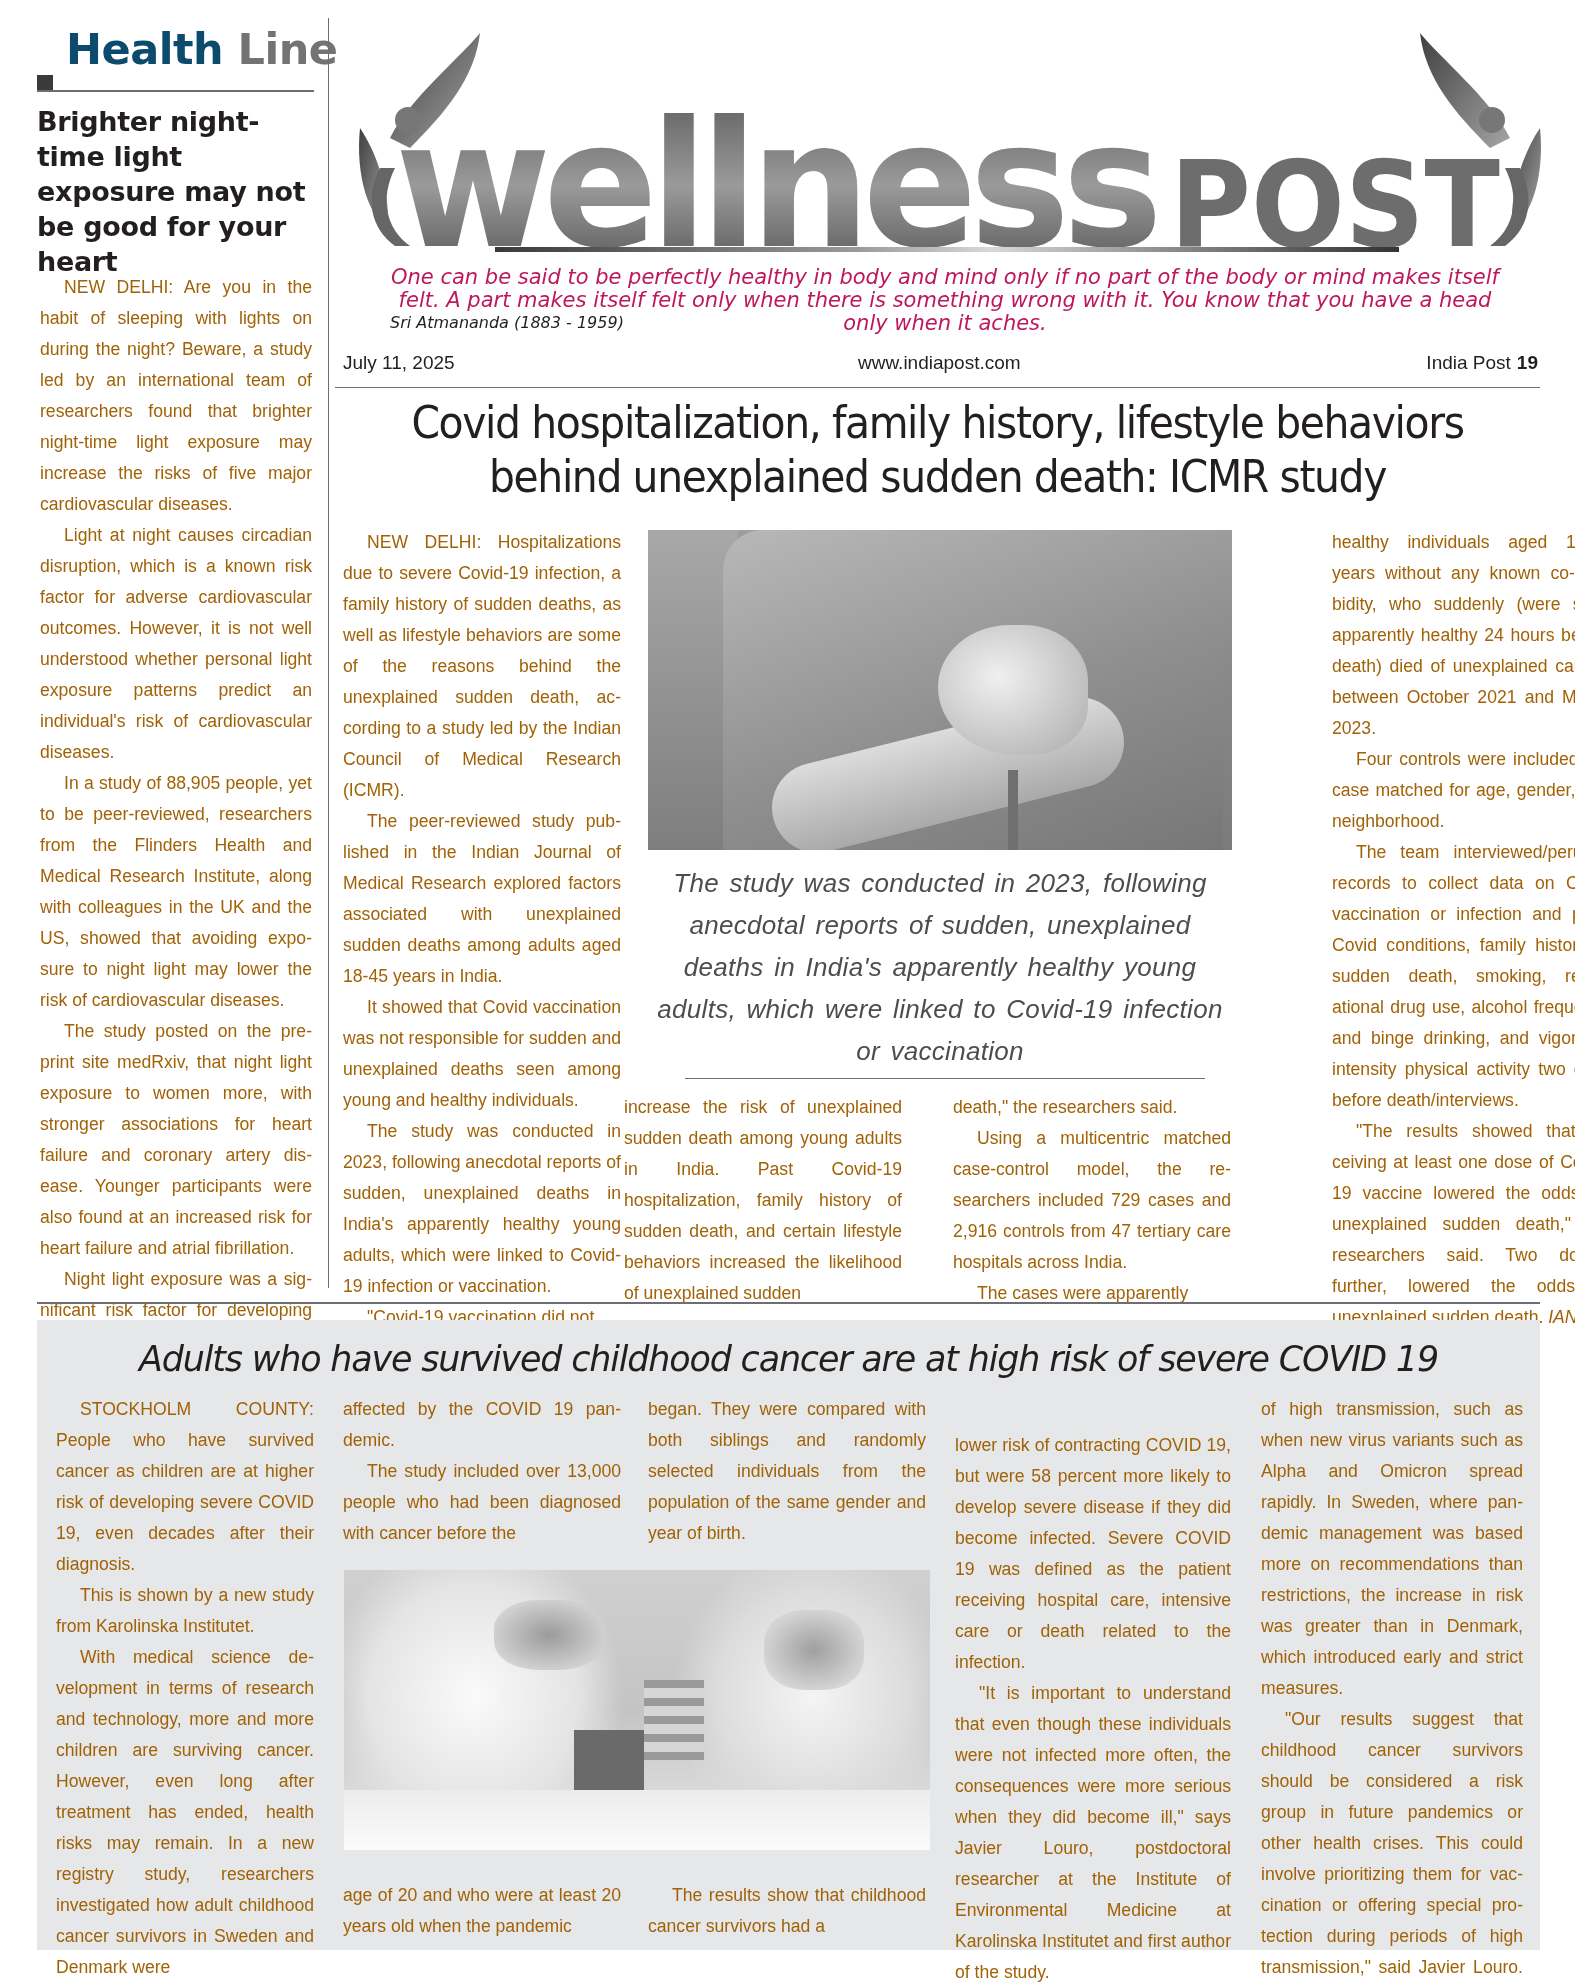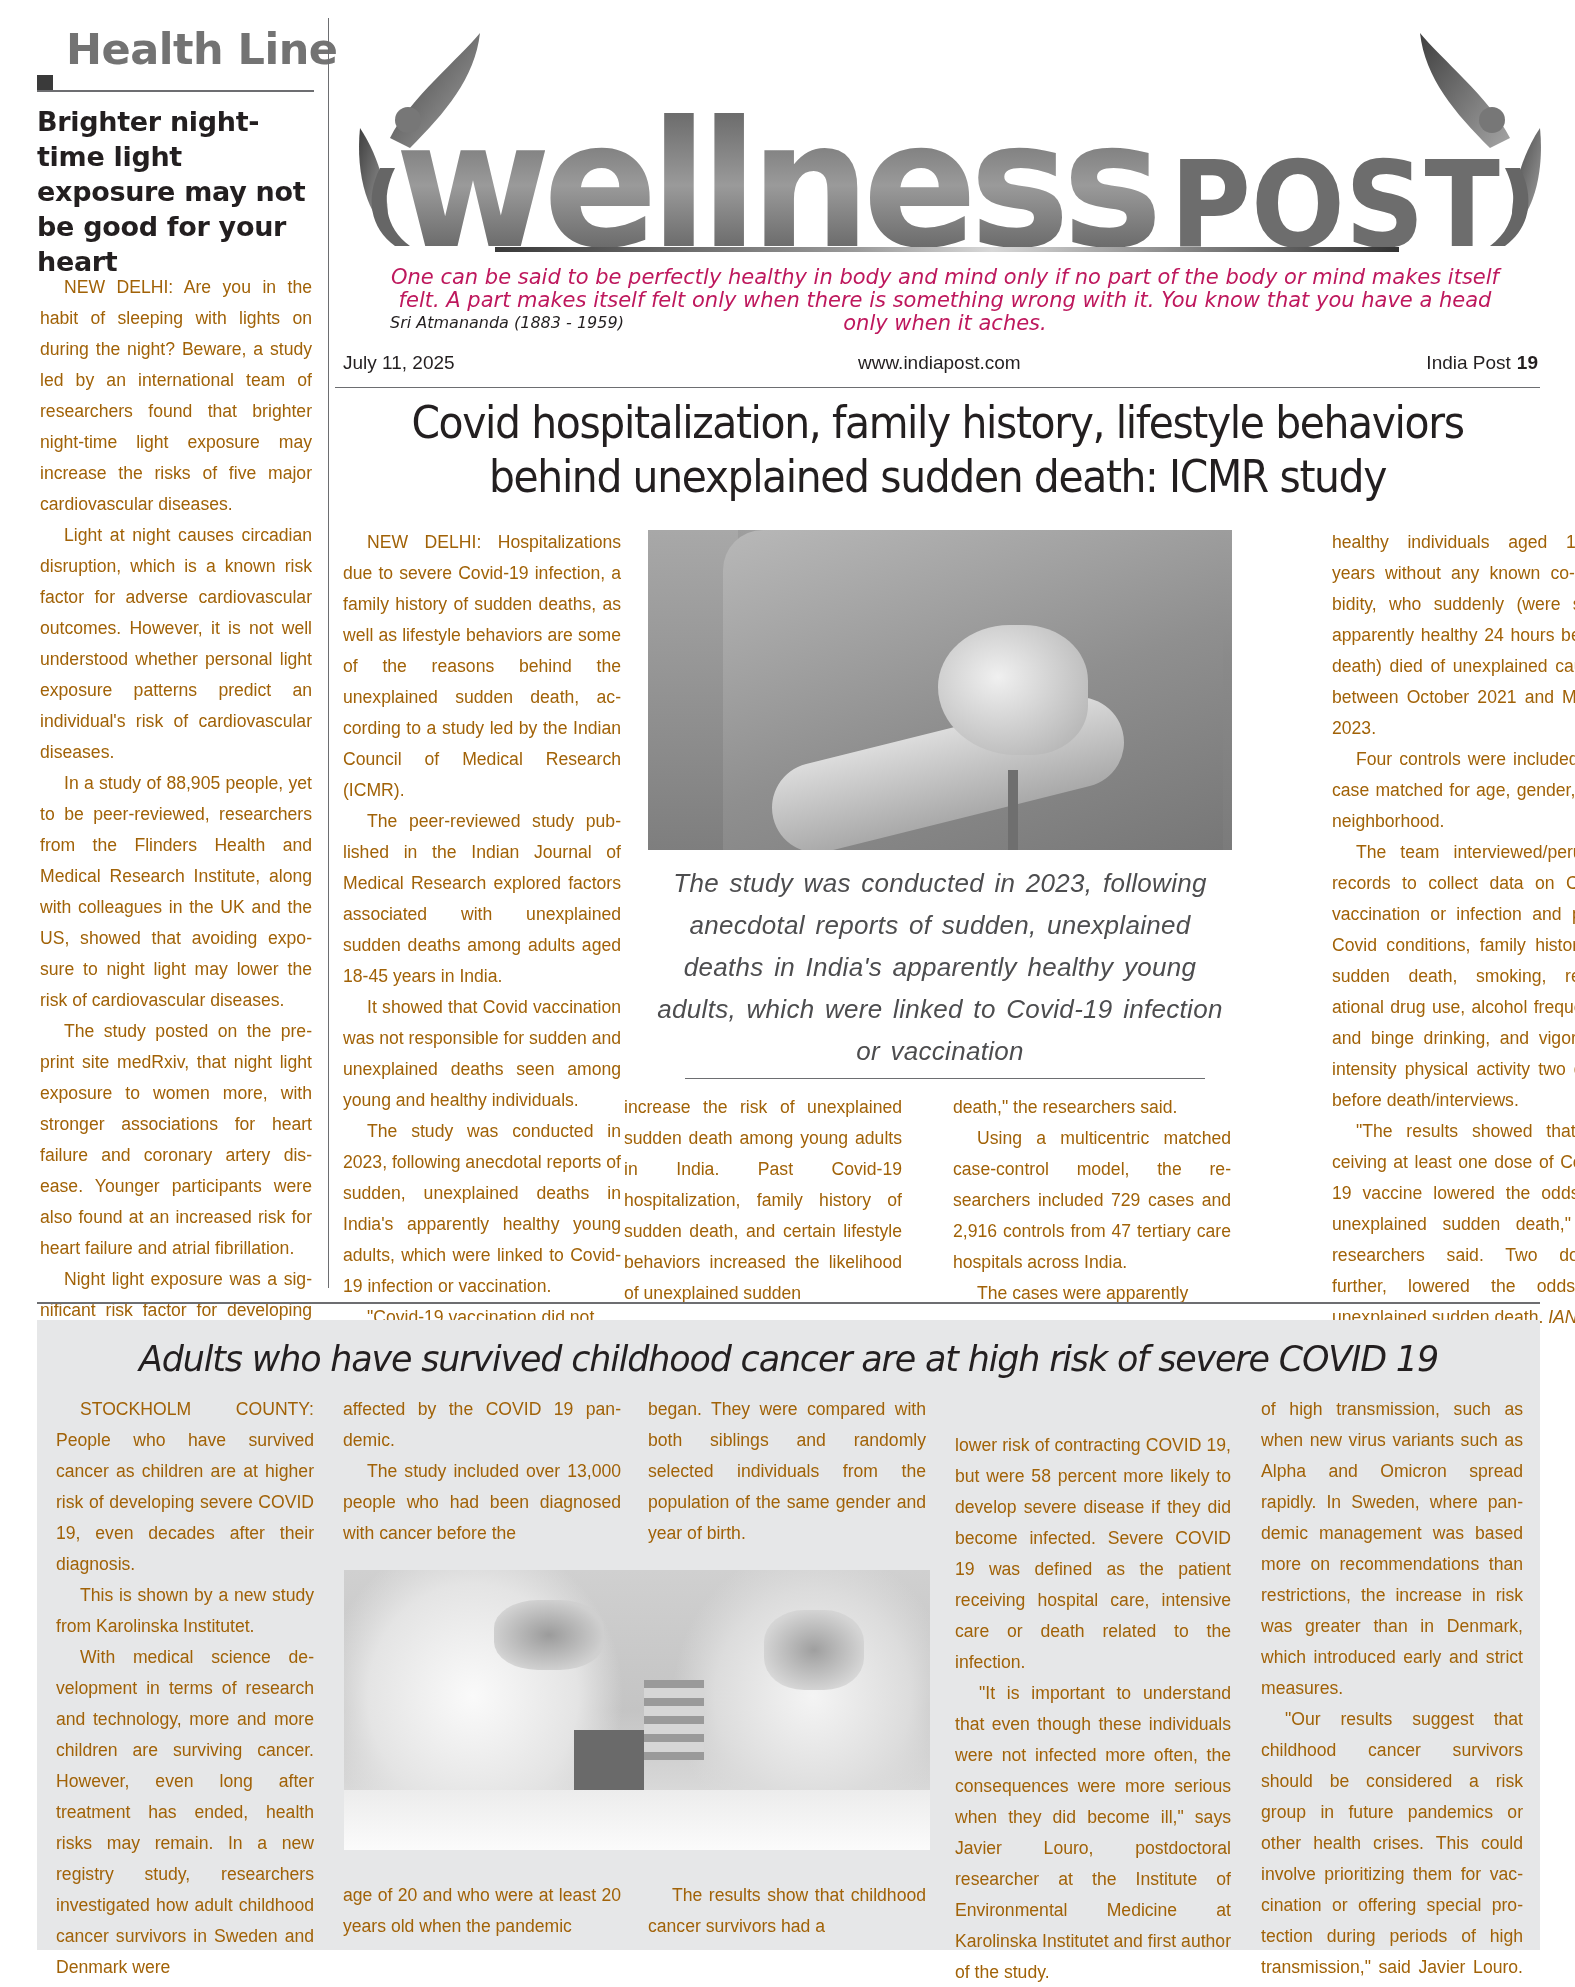--- a/index.html
+++ b/index.html
@@ -3,21 +3,21 @@
 <meta charset="utf-8">
 <style>
   * { box-sizing: border-box; margin: 0; padding: 0; }
   html, body { width: 1575px; height: 1987px; background: #ffffff; overflow: hidden; }
   body { position: relative; font-family: "Liberation Sans", sans-serif; color: #231f20; }
 
   .abs { position: absolute; }
 
   
   .hl-title { left: 66px; top: 28px; font-size: 43px; font-weight: bold; font-family: "DejaVu Sans", sans-serif; letter-spacing: -0.5px; line-height: 1; }
-  .hl-title .w1 { color: #737373; }
+  .hl-title .w1 { color: #0c4a6e; }
   .hl-title .w2 { color: #737373; }
   .hl-square { left: 37px; top: 75px; width: 16px; height: 16px; background: #3a3a3a; }
   .hl-rule { left: 37px; top: 90px; width: 277px; height: 2px; background: #6d6e71; }
   .vline { left: 328px; top: 18px; width: 1px; height: 1270px; background: #6d6e71; }
   .side-headline { left: 37px; top: 104px; width: 285px; font-family: "DejaVu Sans", sans-serif; font-weight: bold; font-size: 27px; line-height: 35px; color: #231f20; letter-spacing: -0.3px; }
 
   .col { position: absolute; font-size: 17.6px; line-height: 31px; text-align: justify; color: #a16207; hyphens: manual; }
   .col p { text-indent: 24px; }
   .col p.noindent { text-indent: 0; }
   .col .src { font-style: italic; }

